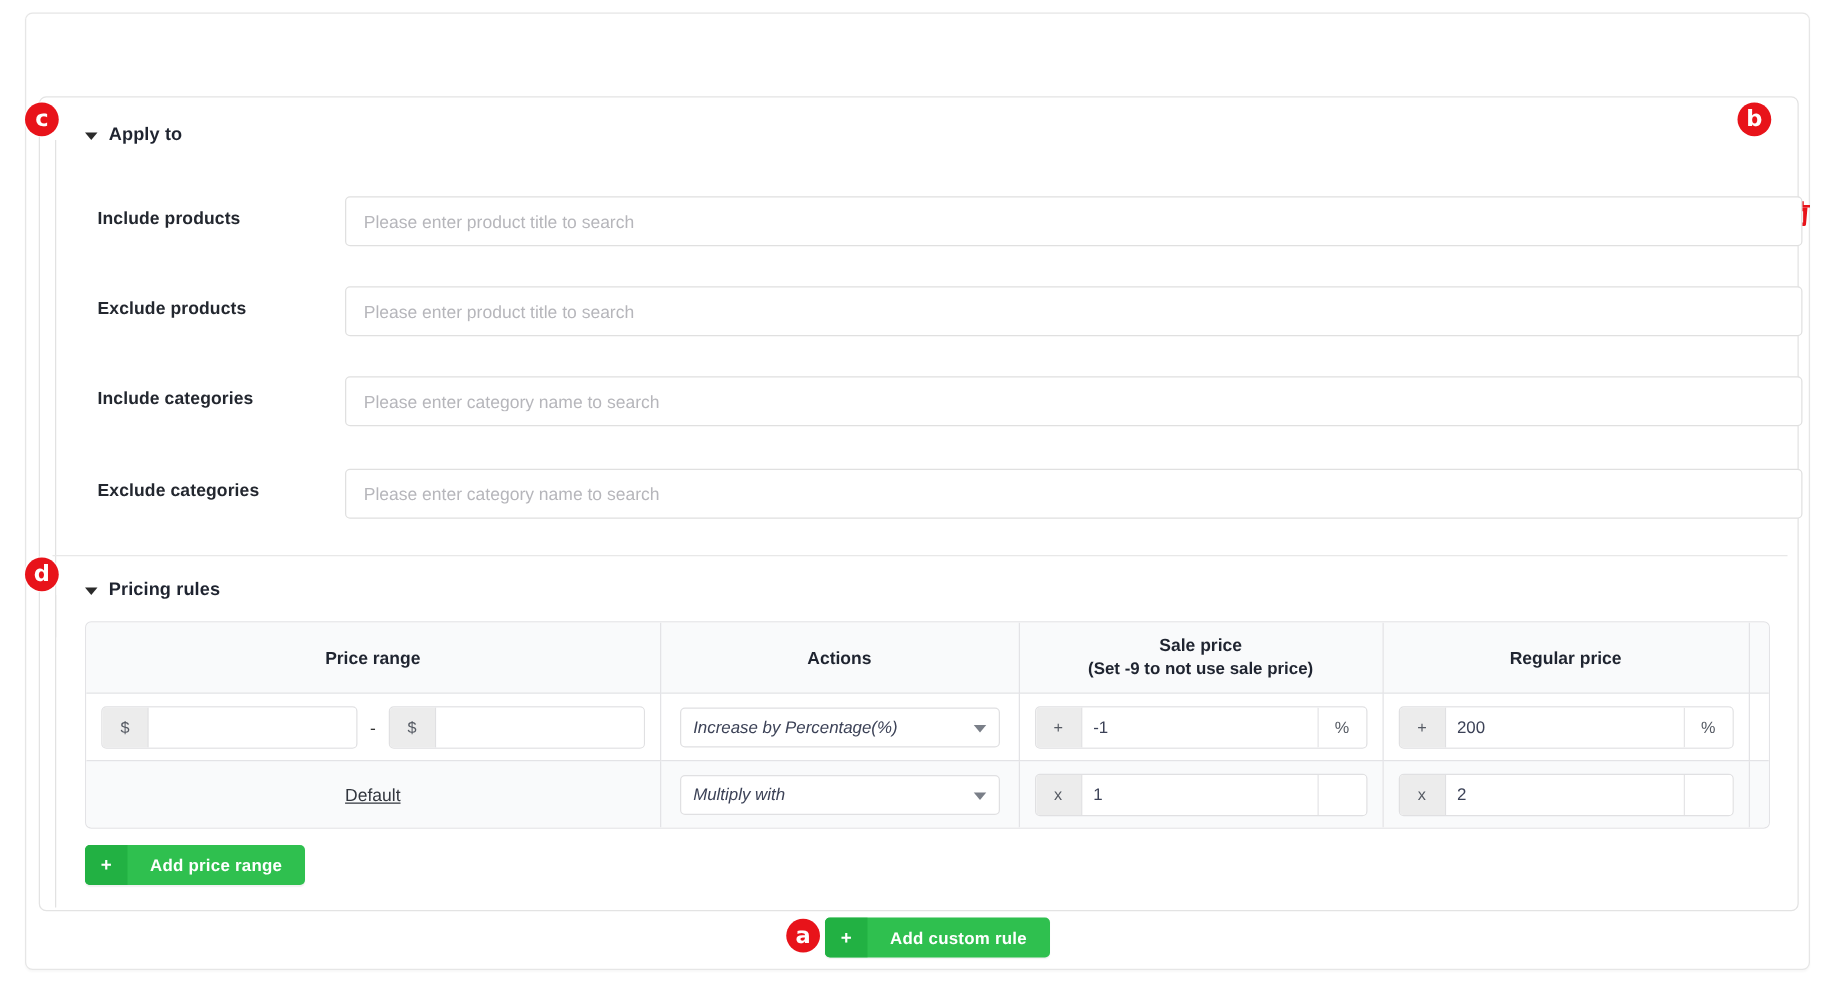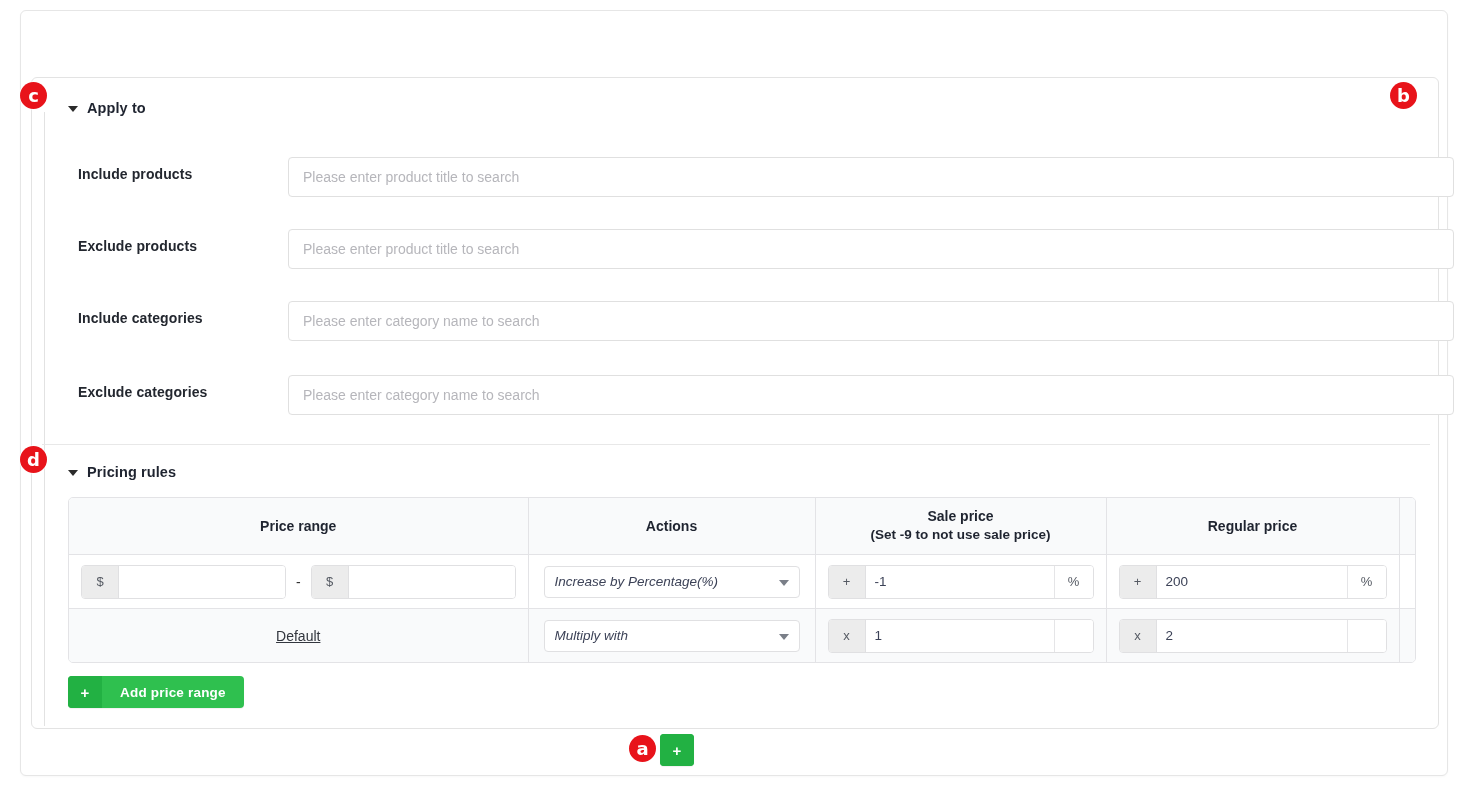--- a/index.html
+++ b/index.html
@@ -103,21 +103,21 @@
     position: absolute;
     left: 46px;
     top: 9px;
     font-size: 14px;
     font-weight: 700;
     color: #23272f;
     letter-spacing: 0.1px;
   }
   .field-input {
     position: absolute;
-    left: 256px;
+    left: 244px;
     top: 0;
     width: 1166px;
     height: 40px;
     box-sizing: border-box;
     border: 1px solid #e0e0e0;
     border-radius: 4px;
     background: #fff;
     font-family: "Liberation Sans", sans-serif;
     font-size: 14px;
     color: #3c4257;
@@ -499,20 +499,21 @@
 
       <div class="btn-green" id="add-price-range" style="left:36px; top:598px;">
         <span class="btn-icon">+</span>
         <span class="btn-text">Add price range</span>
       </div>
 
     </div>
 
     <div class="btn-green" id="add-custom-rule" style="left:639px; top:723px;">
       <span class="btn-icon">+</span>
+      <span class="btn-text">Add custom rule</span>
     </div>
 
   </div>
 
   <div class="badge" id="badge-c">c</div>
   <div class="badge" id="badge-b">b</div>
   <div class="badge" id="badge-d">d</div>
   <div class="badge" id="badge-a">a</div>
 
 </div>

